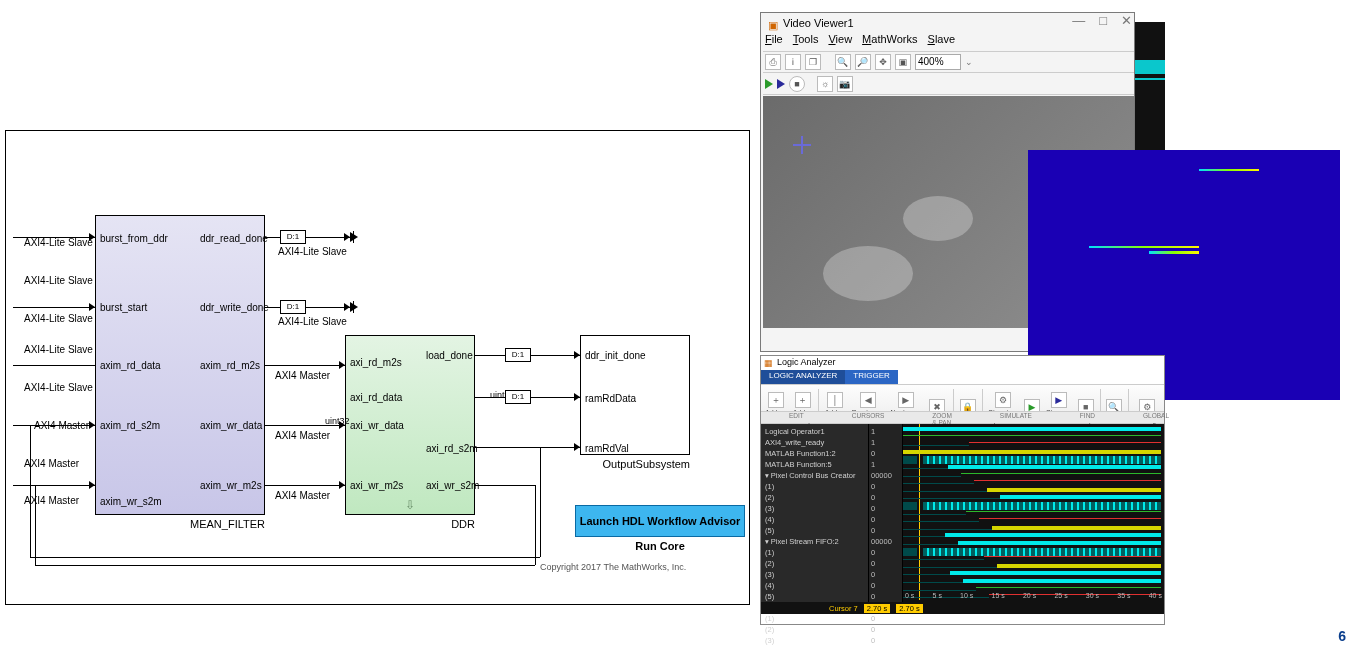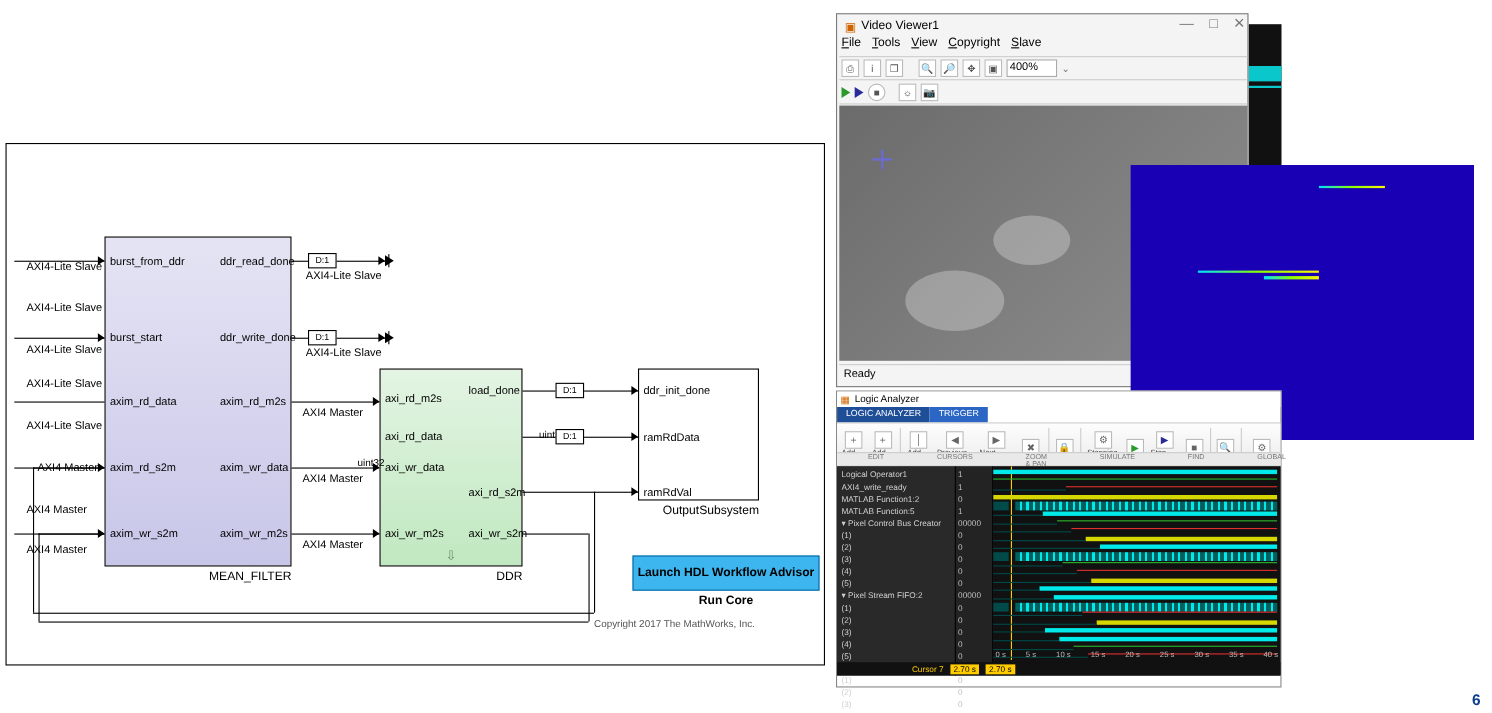--- a/index.html
+++ b/index.html
@@ -151,21 +151,21 @@
 </div>
 <div class="blk-caption" style="left:345px;top:518px;width:130px">DDR</div>
 
 <div class="block out-sub"></div>
 <div class="blk-caption" style="left:580px;top:458px;width:110px">OutputSubsystem</div>
 
 <div class="port" style="left:100px;top:233px">burst_from_ddr</div>
 <div class="port" style="left:100px;top:302px">burst_start</div>
 <div class="port" style="left:100px;top:360px">axim_rd_data</div>
 <div class="port" style="left:100px;top:420px">axim_rd_s2m</div>
-<div class="port" style="left:100px;top:480px">axim_wr_s2m</div>
+<div class="port" style="left:100px;top:496px">axim_wr_s2m</div>
 
 <div class="plabel" style="left:24px;top:237px">AXI4-Lite Slave</div>
 <div class="plabel" style="left:24px;top:275px">AXI4-Lite Slave</div>
 <div class="plabel" style="left:24px;top:313px">AXI4-Lite Slave</div>
 <div class="plabel" style="left:24px;top:344px">AXI4-Lite Slave</div>
 <div class="plabel" style="left:24px;top:382px">AXI4-Lite Slave</div>
 <div class="plabel" style="left:34px;top:420px">AXI4 Master</div>
 <div class="plabel" style="left:24px;top:458px">AXI4 Master</div>
 <div class="plabel" style="left:24px;top:495px">AXI4 Master</div>
 
@@ -259,21 +259,21 @@
   <div class="vv-title">Video Viewer1</div>
   <div class="vv-ctrls">
     <span>—</span>
     <span>□</span>
     <span>✕</span>
   </div>
   <div class="vv-menu">
     <span>File</span>
     <span>Tools</span>
     <span>View</span>
-    <span>Copyright</span>
+    <span>MathWorks</span>
     <span>Slave</span>
   </div>
   <div class="vv-tb1">
     <span class="tb-ic">⎙</span>
     <span class="tb-ic">ℹ</span>
     <span class="tb-ic">❐</span>
     <span style="width:6px"></span>
     <span class="tb-ic">🔍</span>
     <span class="tb-ic">🔎</span>
     <span class="tb-ic">✥</span>
@@ -286,24 +286,20 @@
     <span class="play-ic" style="border-left:8px solid #2a2a9a"></span>
     <span class="tb-ic" style="border-radius:50%">■</span>
     <span style="width:4px"></span>
     <span class="tb-ic">☼</span>
     <span class="tb-ic">📷</span>
   </div>
   <div class="vv-stage">
     <div class="crosshair"></div>
     <div class="blob" style="left:140px;top:100px;width:70px;height:45px"></div>
     <div class="blob" style="left:60px;top:150px;width:90px;height:55px"></div>
-  </div>
-  <div class="vv-status">
-    <span>Ready</span>
-    <span>I:128x192</span>
   </div>
 </div>
 
 <div class="heat-pane">
   <div class="heat-line" style="left:170px;top:18px;width:60px"></div>
   <div class="heat-line" style="left:60px;top:95px;width:110px"></div>
   <div class="heat-line" style="left:120px;top:100px;width:50px;height:3px"></div>
 </div>
 
 <div class="la-win">

